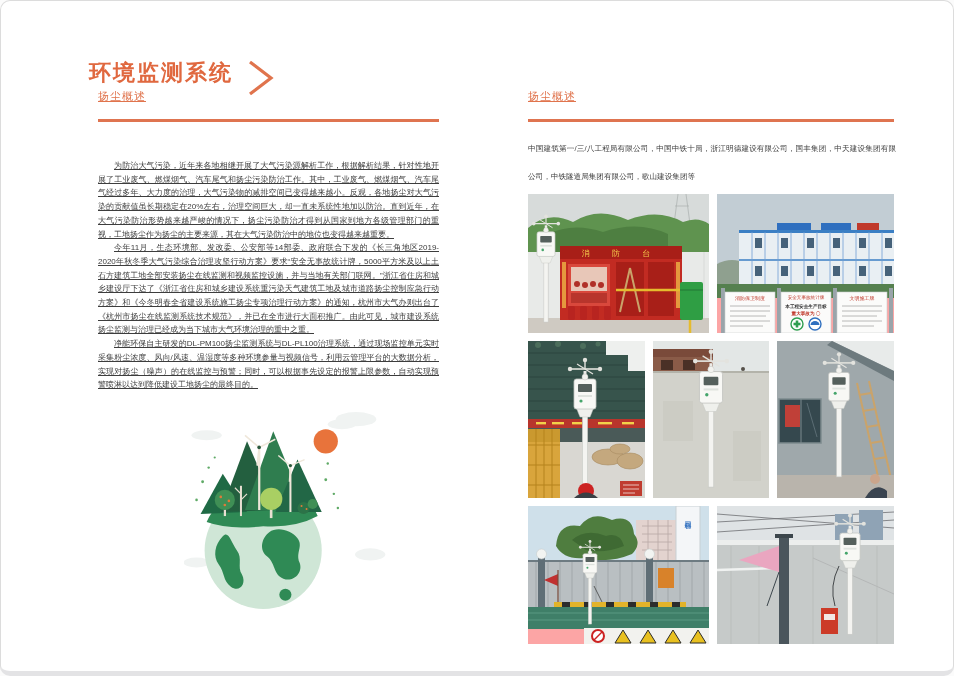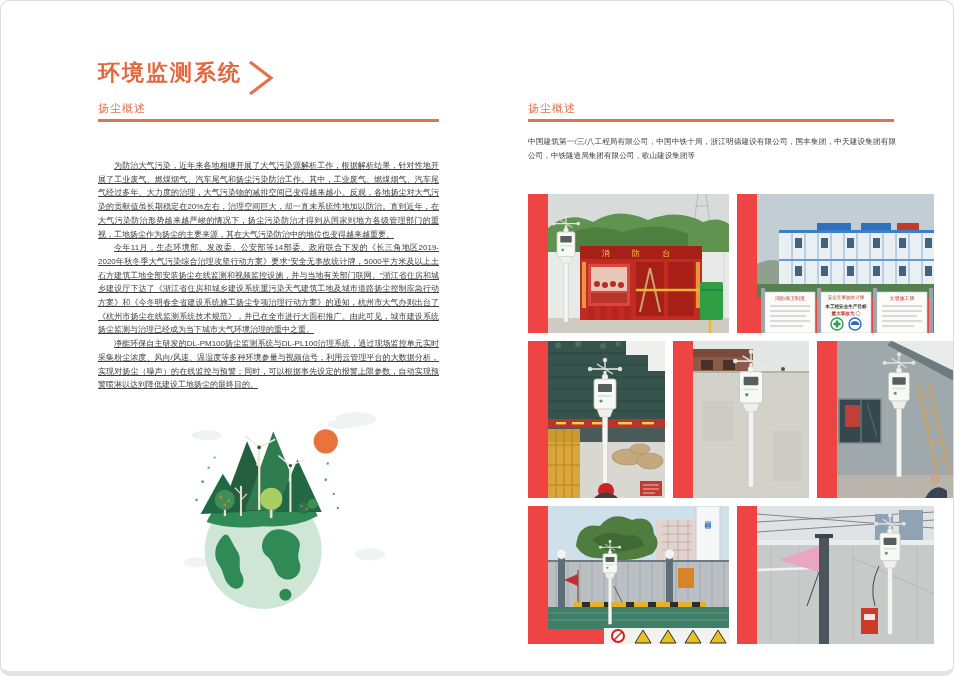--- a/index.html
+++ b/index.html
@@ -1,35 +1,35 @@
 <!DOCTYPE html>
 <html><head>
 <meta charset="utf-8">
 <style>
   html,body{margin:0;padding:0;background:#fbfbfb;font-family:"Liberation Sans",sans-serif;}
   .page{position:relative;width:952px;height:670px;background:#ffffff;border:1px solid #dcdcdc;
         border-bottom:5px solid #e3e3e5;border-radius:10px;overflow:hidden;margin:0 auto;}
   
-  .title{position:absolute;left:97px;top:57px;font-size:22px;font-weight:bold;color:#e0683f;letter-spacing:2px;}
+  .title{position:absolute;left:88px;top:57px;font-size:22px;font-weight:bold;color:#e0683f;letter-spacing:2px;}
   .chevron{position:absolute;left:246px;top:58px;}
-  .section-label{position:absolute;top:100px;font-size:11px;color:#e0744d;letter-spacing:1px;}
+  .section-label{position:absolute;top:88px;font-size:11px;color:#e0744d;letter-spacing:1px;text-decoration:underline;}
   .rule{position:absolute;top:118px;height:3px;background:#df7450;}
   .lbl-left{left:97px;} .rule-left{left:97px;width:341px;}
   .lbl-right{left:527px;} .rule-right{left:527px;width:366px;}
   
   .body-text{position:absolute;left:97px;top:158px;width:341px;color:#3d3d3d;
              font-size:8px;line-height:13.7px;text-align:justify;text-decoration:underline;}
   .body-text p{margin:0;text-indent:2em;}
   .illus{position:absolute;left:183px;top:402px;width:228px;height:212px;}
   
   .companies{position:absolute;left:527px;top:134px;width:368px;margin:0;
-             font-size:7.6px;line-height:14px;color:#3d3d3d;text-align:justify;}
+             font-size:7.6px;line-height:28px;color:#3d3d3d;text-align:justify;}
   .photo-grid{position:absolute;left:527px;top:193px;width:366px;}
   .prow{display:flex;gap:8px;margin-bottom:8px;}
-  .photo{background:#ef4444;overflow:hidden;flex:none;padding-left:20px;}
+  .photo{background:#fca5a5;overflow:hidden;flex:none;}
   .photo svg{display:block;}
   .p-w181{width:181px;} .p-w177{width:177px;} .p-w117{width:117px;} .p-w116{width:116px;}
   .p-h139{height:139px;} .p-h157{height:157px;} .p-h138{height:138px;}
 </style>
 </head>
 <body>
 
 <svg width="0" height="0" style="position:absolute" aria-hidden="true">
   <defs>
     <g id="mstation">

